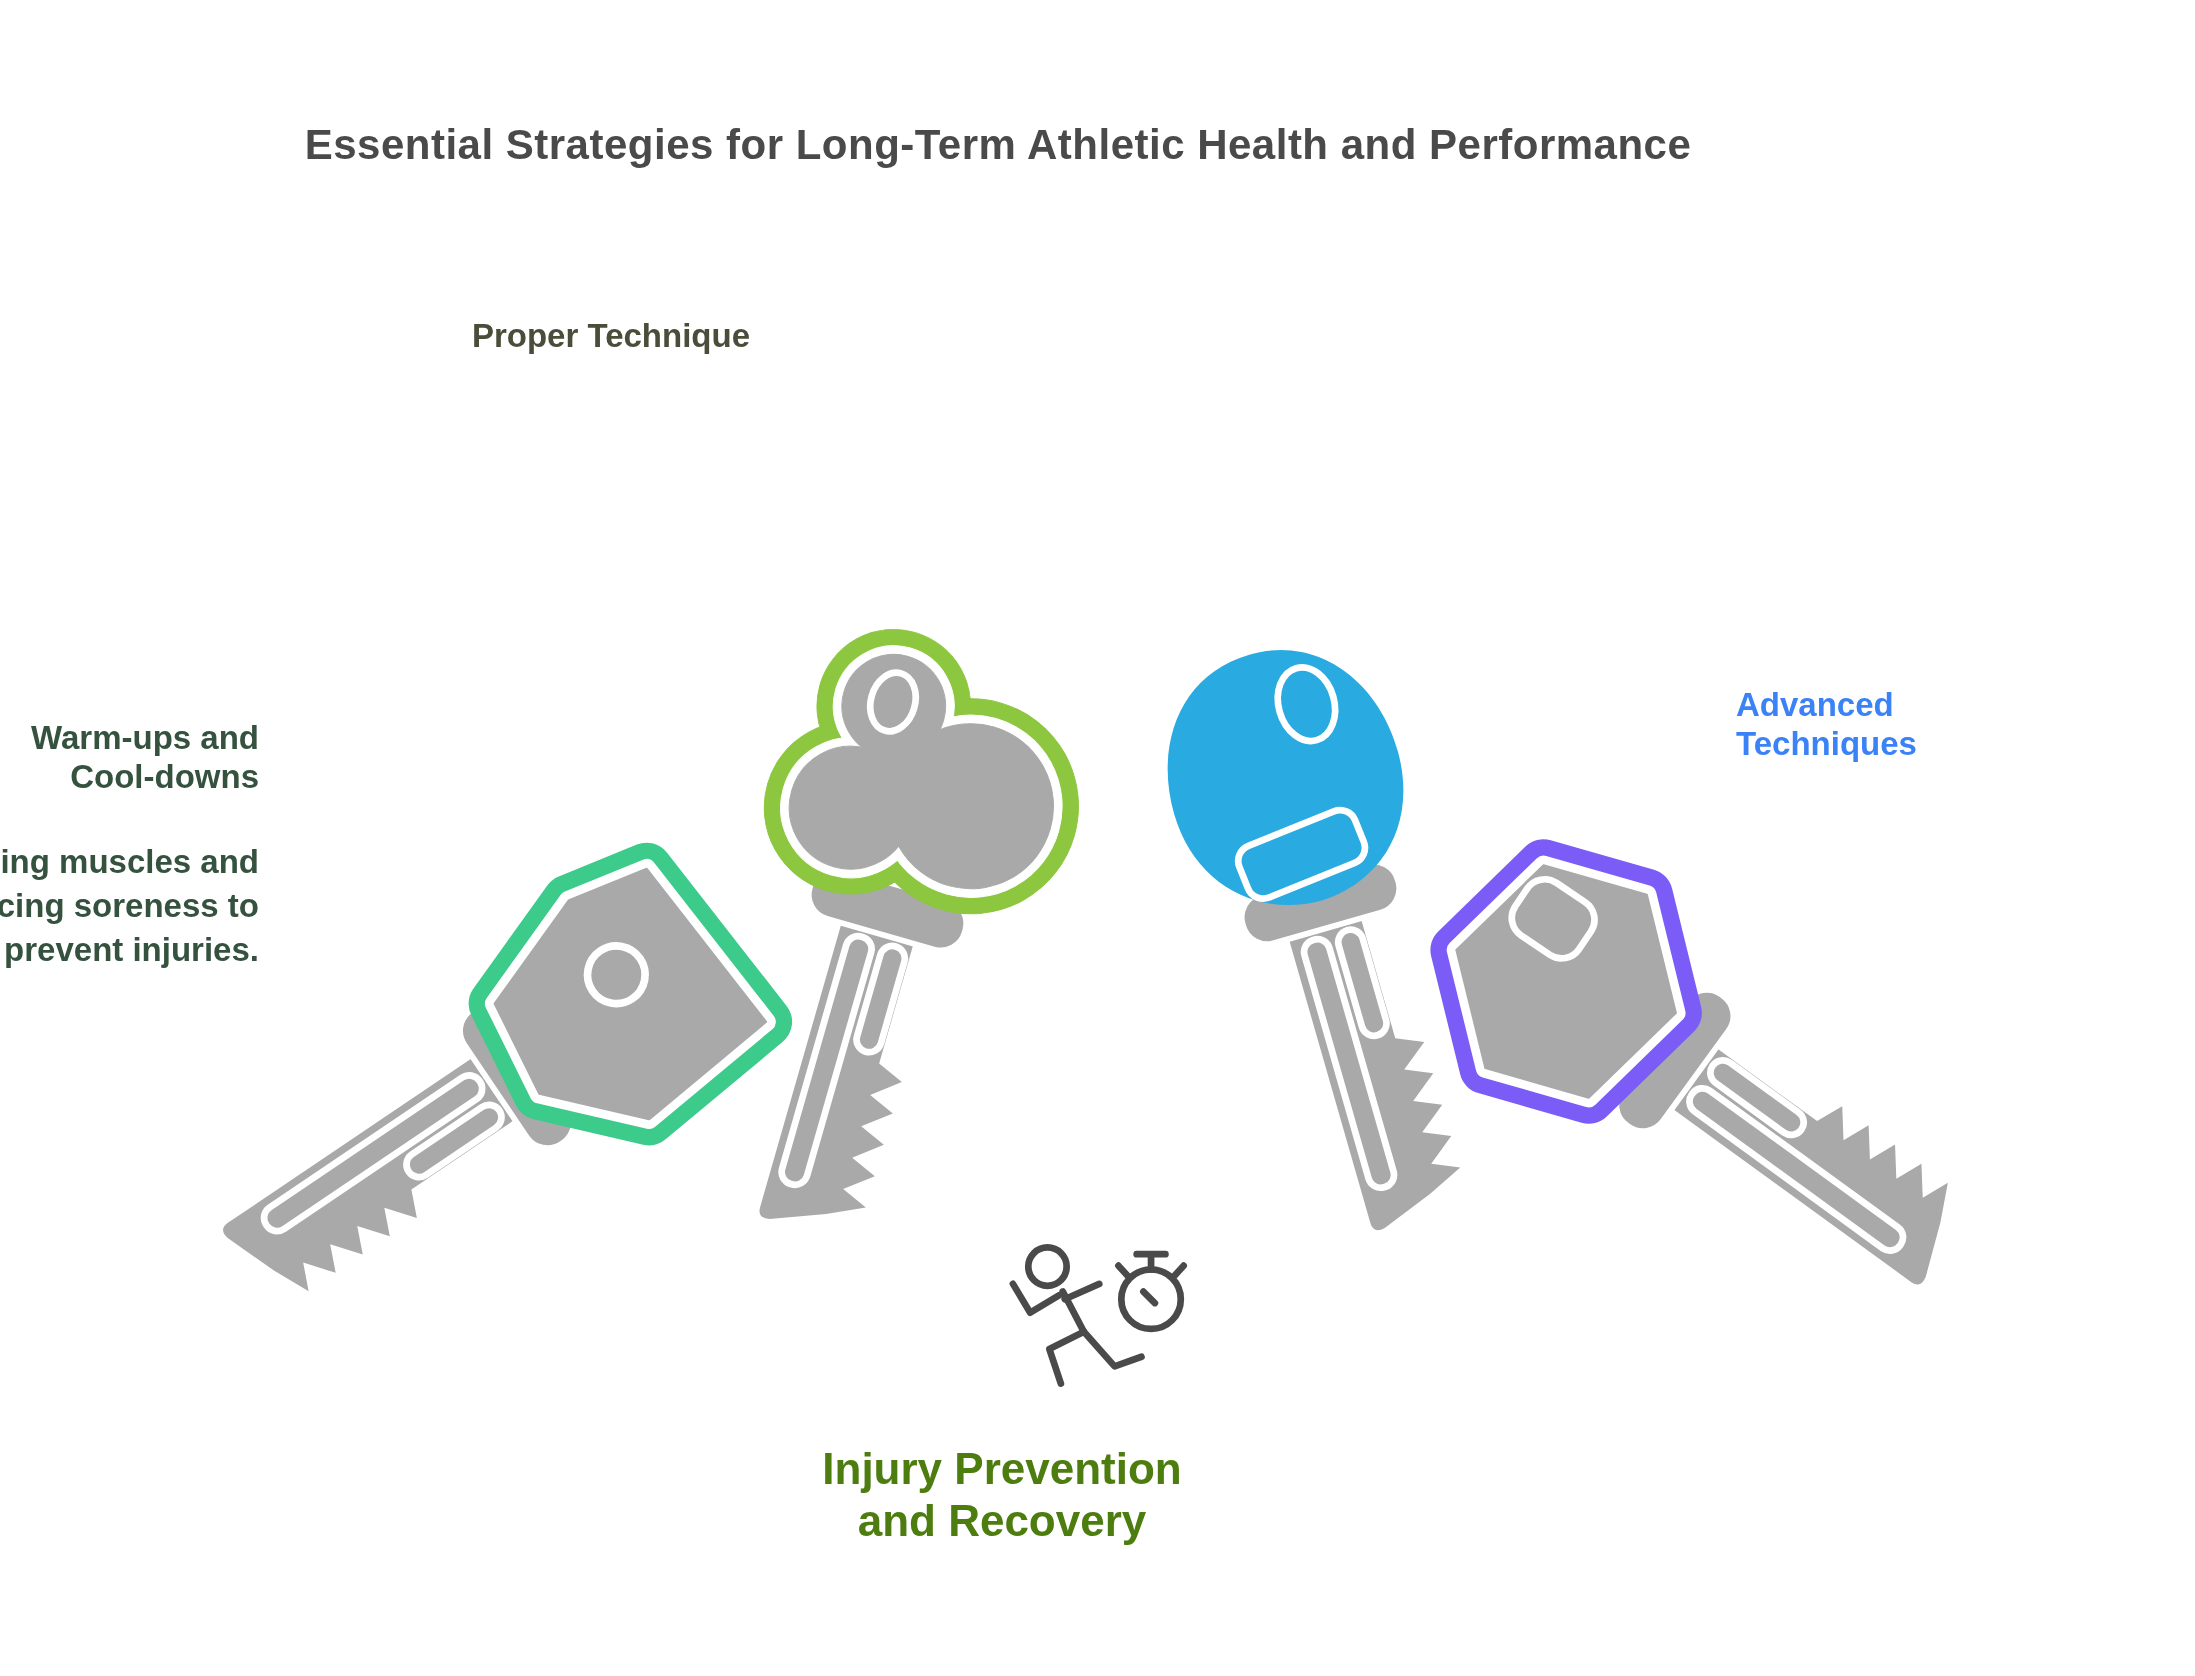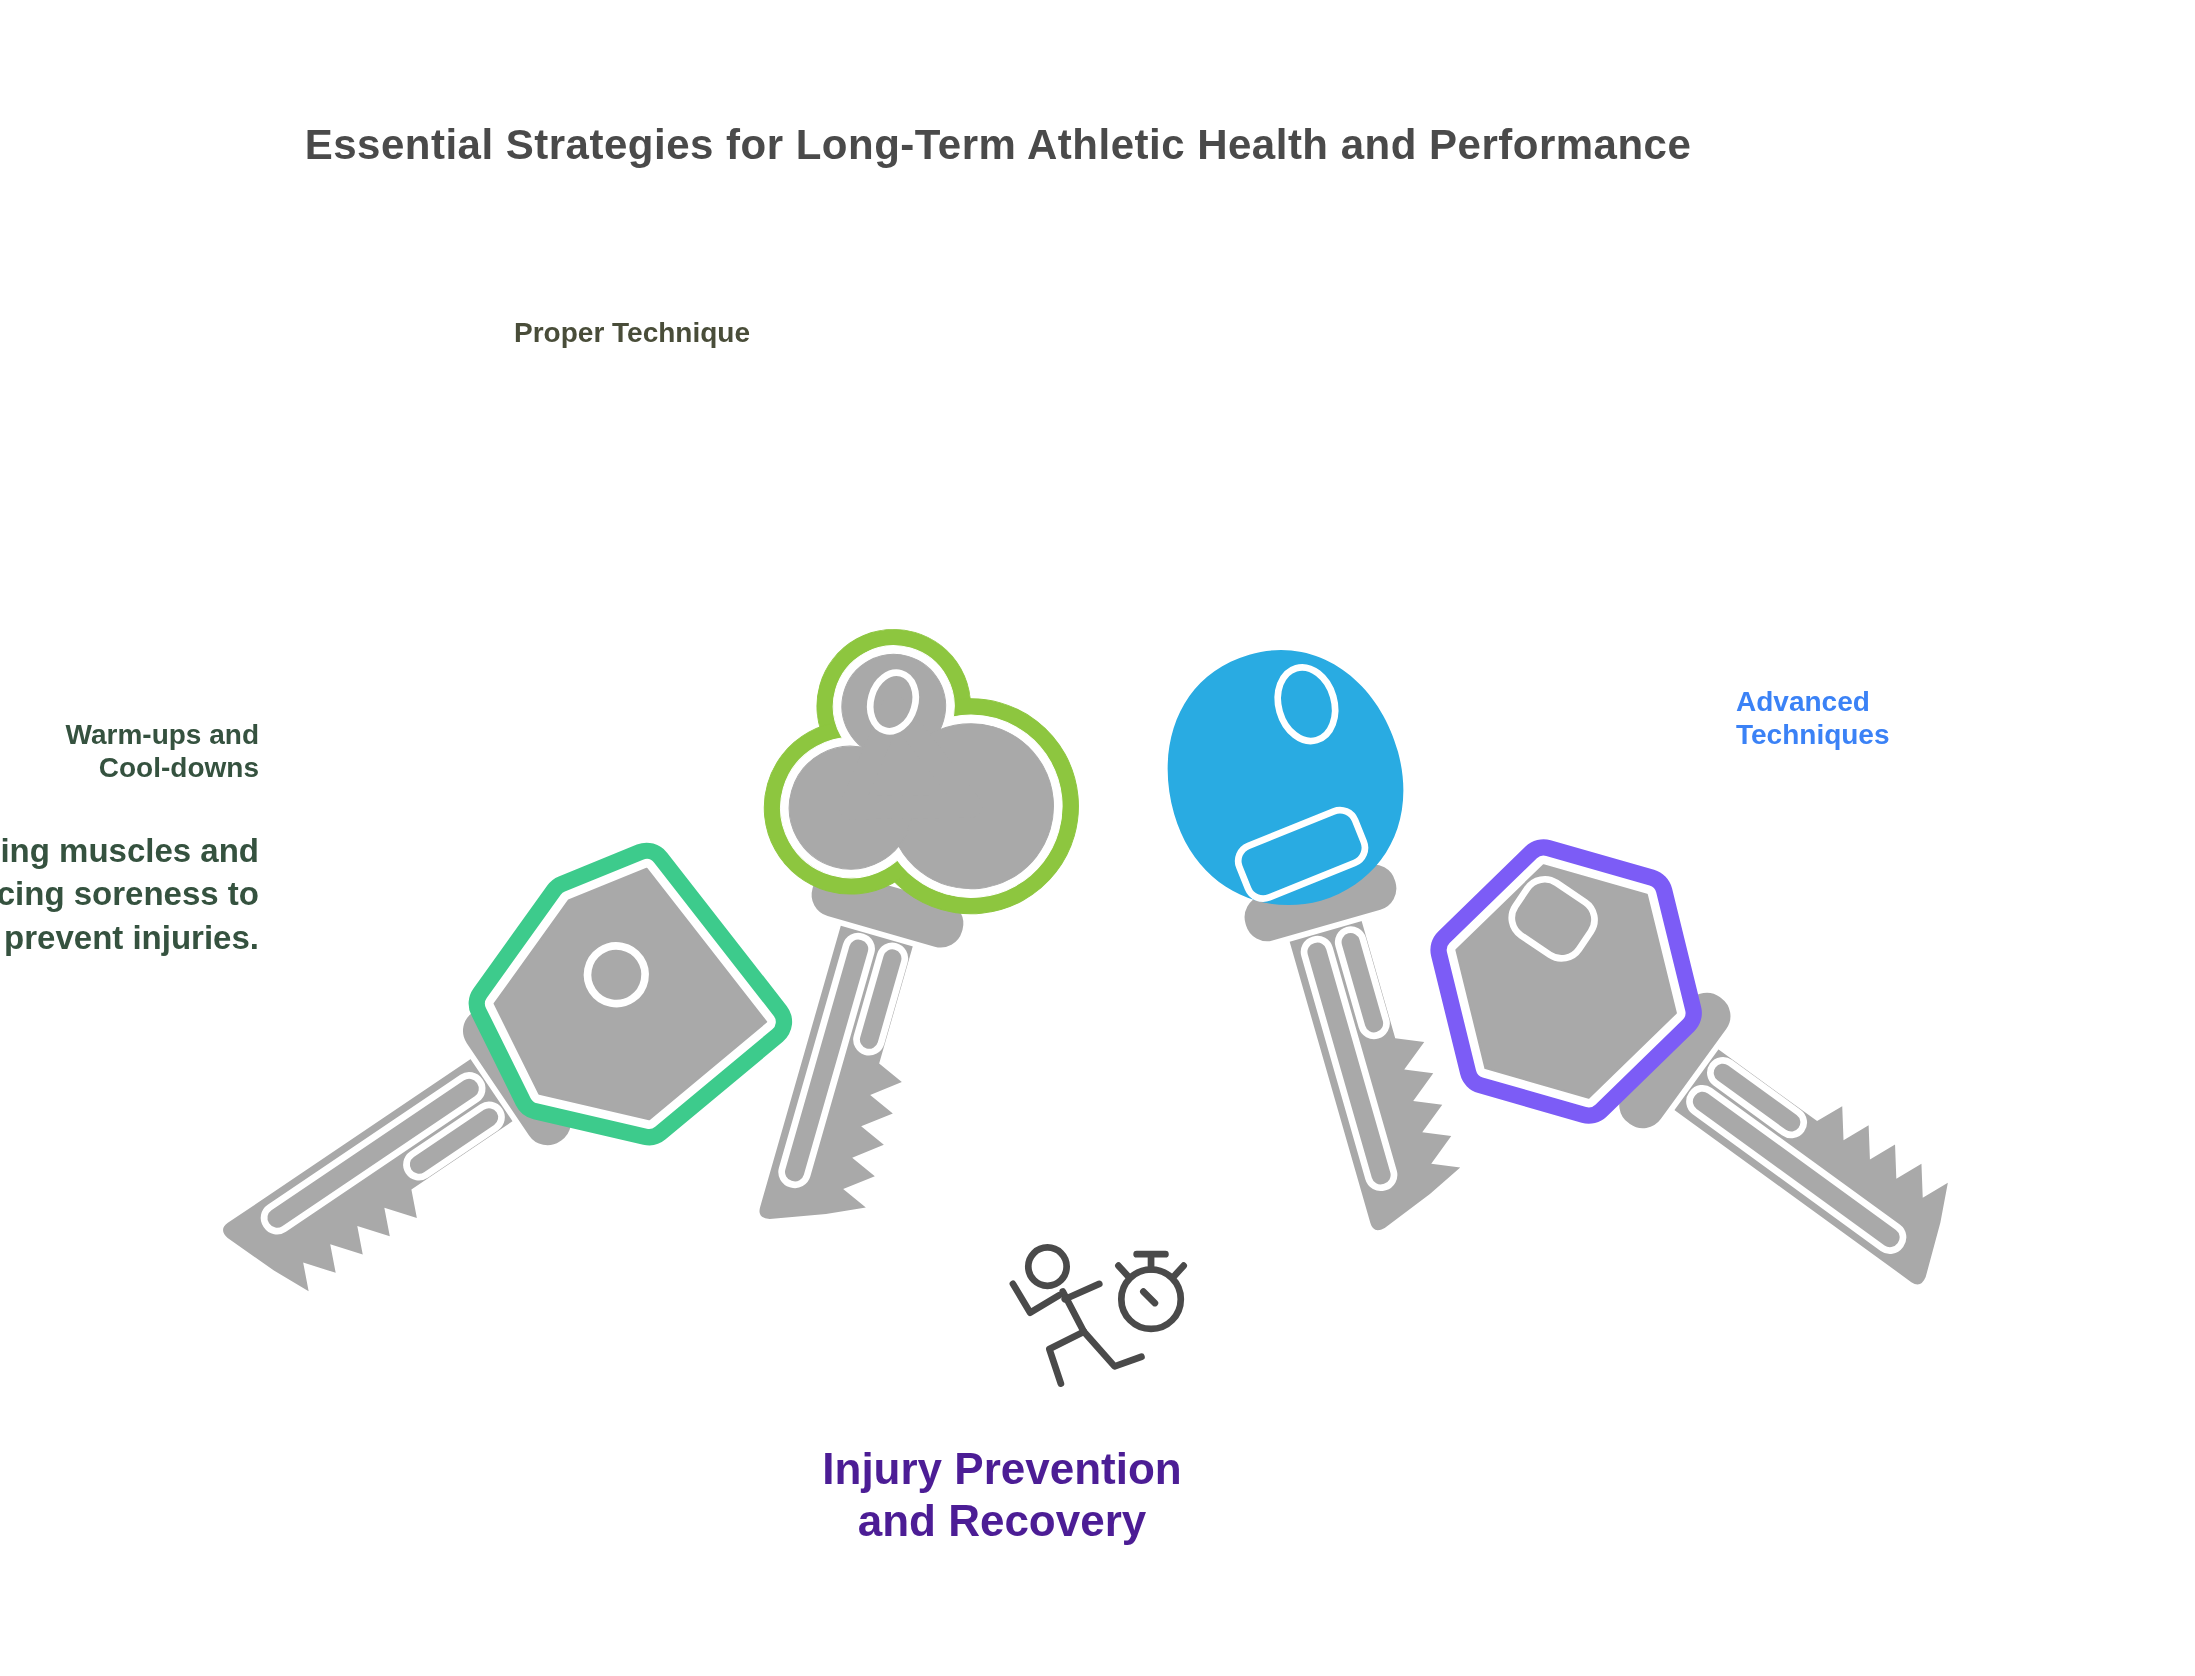--- a/index.html
+++ b/index.html
@@ -14,40 +14,40 @@
   .title{
     position:absolute;
     left:0; right:0; top:121px;
     text-align:center;
     font-size:42px;
     font-weight:bold;
     color:#4A4A4A;
     letter-spacing:0.5px;
   }
   .sec{position:absolute;font-weight:bold;}
-  .sec .h2{font-size:28px;line-height:1.17;white-space:pre-line;}
+  .sec .h2{font-size:33px;line-height:1.17;white-space:pre-line;}
   .sec .body{font-size:33px;line-height:1.33;white-space:pre-line;margin-top:44px;}
   #sec-warmups {top:719px;  right:1737px; width:500px; text-align:right; color:#35523F;}
   #sec-proper  {top:317px;  right:1246px; width:519px; text-align:right; color:#494D39;}
   #sec-rehab   {top:338px;  left:1246px;  width:500px; text-align:left;  color:#31454E;}
   #sec-advanced{top:686px;  left:1736px;  width:452px; text-align:left;  color:#3b82f6;}
   .key{position:absolute;width:327px;height:624px;transform-origin:163px 149px;}
   #key-warmups {left:465px;  top:852px; transform:rotate(56deg);}
   #key-proper  {left:761px;  top:631px; transform:rotate(16deg);}
   #key-rehab   {left:1120px; top:625px; transform:rotate(-16deg);}
   #key-advanced{left:1403px; top:833px; transform:rotate(-54deg);}
   .center-icon{position:absolute;left:988px;top:1232px;width:211px;height:192px;}
   .center-label{
     position:absolute;
     left:0; right:0; top:1443px;
     text-align:center;
     font-size:44px;
     font-weight:bold;
     line-height:1.18;
-    color:#4c1d95;
+    color:#4d7c0f;
     white-space:pre-line;
     margin-left:8px;
   }
 </style>
 </head>
 <body>
 
 <div class="canvas">
 
   <div class="title">Essential Strategies for Long-Term Athletic Health and Performance</div>

